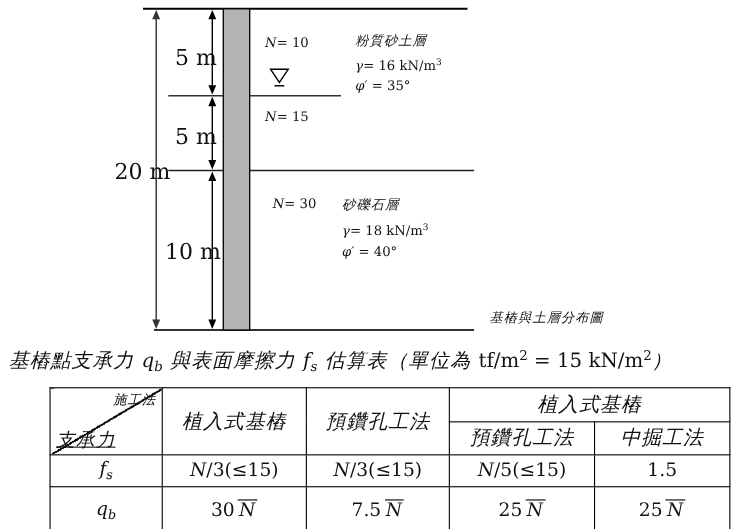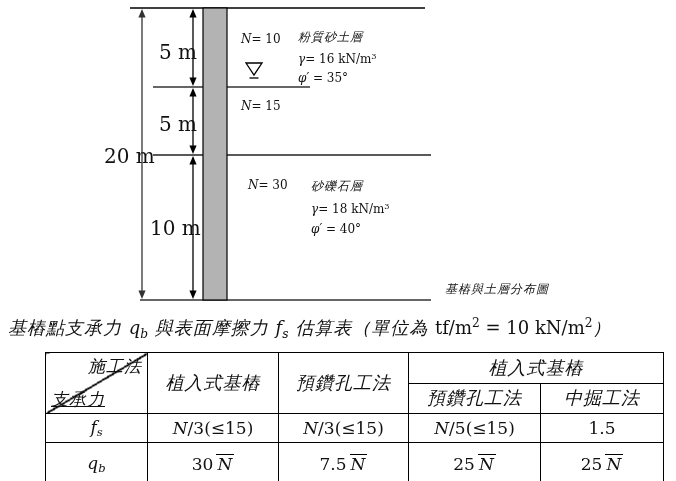--- a/index.html
+++ b/index.html
@@ -14,21 +14,21 @@
   .lbl{font-size:12px;white-space:nowrap;}
   .sub{font-size:0.68em;vertical-align:-0.3em;font-style:italic;}
   .sup{font-size:0.68em;vertical-align:0.55em;}
   .nbar{font-style:italic;display:inline-block;border-top:1.4px solid #000;padding:1px 2px 0 1px;line-height:1.05;margin-left:3px;}
   
   #est-table{border-collapse:collapse;table-layout:fixed;background:#fff;}
   #est-table td{border:1.6px solid #000;text-align:center;vertical-align:middle;padding:0;font-size:17px;}
   #est-table td.hdr{font-size:18px;}
   .corner-cell{position:relative;
     background:linear-gradient(to bottom right,transparent calc(50% - 0.9px),#000 calc(50% - 0.9px),#000 calc(50% + 0.9px),transparent calc(50% + 0.9px));}
-  .corner-top{position:absolute;top:2px;right:5px;font-size:17px;margin-left:16px;}
+  .corner-top{position:absolute;top:2px;right:5px;font-size:12px;margin-left:16px;}
   .corner-bottom{position:absolute;bottom:2px;left:5px;font-size:17px;text-decoration:underline;}
   .title-line{font-size:18px;white-space:nowrap;}
 </style>
 </head>
 <body>
 
 <div id="root">
 
   <svg class="abs" style="left:0;top:0" width="676" height="312" viewBox="0 0 676 312">
 
@@ -90,36 +90,36 @@
   <div class="abs lbl" style="left:241px;top:32px">
     <span class="it">N</span><span>= 10</span>
   </div>
   <div class="abs lbl" style="left:241px;top:99px">
     <span class="it">N</span><span>= 15</span>
   </div>
   <div class="abs lbl" style="left:248px;top:178px">
     <span class="it">N</span><span>= 30</span>
   </div>
 
-  <div class="abs" style="left:298px;top:28px;line-height:19px">
+  <div class="abs" style="left:323px;top:28px;line-height:19px">
     <div class="lbl cjk">粉質砂土層</div>
     <div class="lbl"><span class="it">γ</span><span>= 16 kN/m</span><span class="sup">3</span></div>
     <div class="lbl"><span class="it">φ′</span><span> = 35°</span></div>
   </div>
 
   <div class="abs" style="left:311px;top:176px;line-height:20px">
     <div class="lbl cjk">砂礫石層</div>
     <div class="lbl"><span class="it">γ</span><span>= 18 kN/m</span><span class="sup">3</span></div>
     <div class="lbl"><span class="it">φ′</span><span> = 40°</span></div>
   </div>
 
   <div class="abs lbl cjk" style="left:445px;top:281px">基樁與土層分布圖</div>
 
   <div class="abs title-line" style="left:8px;top:316px">
-    <span class="cjk">基樁點支承力 </span><span class="it">q</span><span class="sub">b</span><span class="cjk"> 與表面摩擦力 </span><span class="it">f</span><span class="sub">s</span><span class="cjk"> 估算表（單位為 </span><span>tf/m</span><span class="sup">2</span><span> = 10 kN/m</span><span class="sup">2</span><span class="cjk">）</span>
+    <span class="cjk">基樁點支承力 </span><span class="it">q</span><span class="sub">b</span><span class="cjk"> 與表面摩擦力 </span><span class="it">f</span><span class="sub">s</span><span class="cjk"> 估算表（單位為 </span><span>tf/m</span><span class="sup">2</span><span> = 15 kN/m</span><span class="sup">2</span><span class="cjk">）</span>
   </div>
 
   <table id="est-table" class="abs" style="left:45px;top:352px;width:618px">
     <colgroup>
       <col style="width:102px">
         <col style="width:131px">
         <col style="width:130px">
       <col style="width:132px">
         <col style="width:123px">
     </colgroup>

